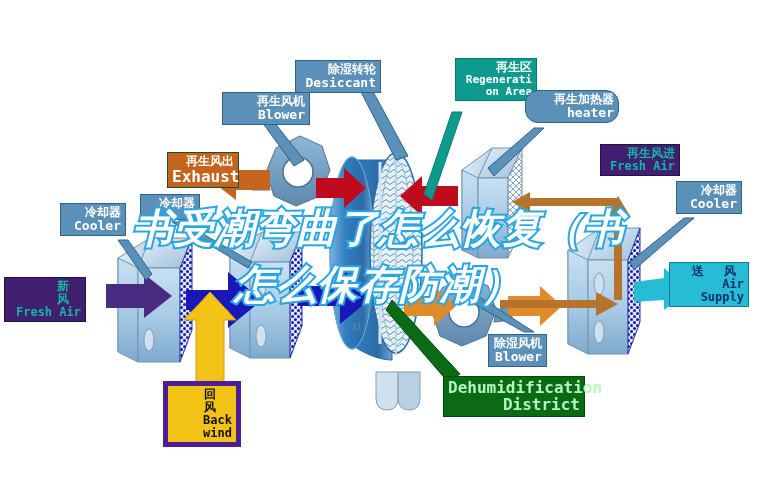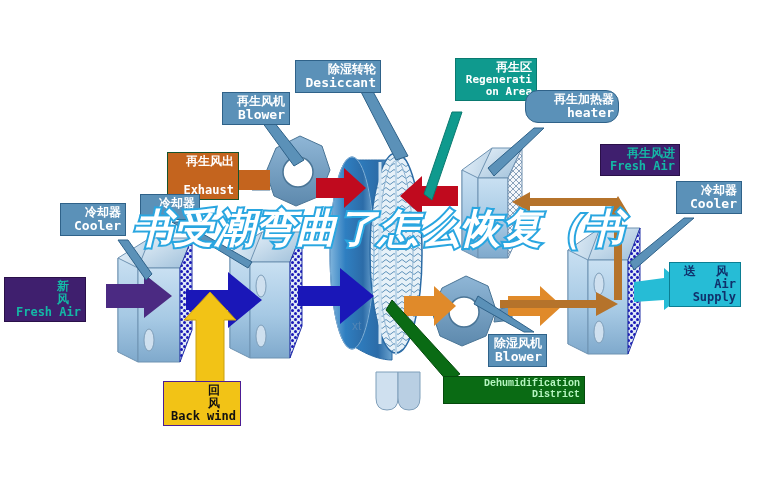--- a/index.html
+++ b/index.html
@@ -19,41 +19,41 @@
   .blue .en{font-size:13px;}
 
   
   .teal{background:#0f9a8e;border:1px solid #0a7a70;color:#ffffff;}
   .teal .cn{font-size:12px;}
   .teal .en{font-size:11px;}
 
   
   .orange{background:#c4641e;border:1px solid #14532d;color:#ffffff;}
   .orange .cn{font-size:12px;}
-  .orange .en{font-size:12px;margin-top:16px;}
+  .orange .en{font-size:16px;}
 
   
   .purple{background:#3f1f6e;border:1px solid #2a1049;color:#14b8a6;}
   .purple .cn{font-size:12px;letter-spacing:12px;text-indent:12px;}
   .purple .en{font-size:12px;}
 
   
-  .yellow{background:#f2c316;border:1px solid #4c1d95;color:#111111;}
+  .yellow{background:#f2c316;border:5px solid #4c1d95;color:#111111;}
   .yellow .cn{font-size:12px;letter-spacing:16px;text-indent:16px;}
   .yellow .en{font-size:12px;}
 
   
   .cyan{background:#26bcd6;border:1px solid #0b7e93;color:#10306b;}
   .cyan .cn{font-size:12px;letter-spacing:8px;text-indent:8px;}
   .cyan .en{font-size:12px;}
 
   
   .green{background:#0a6b14;border:1px solid #054a0d;color:#b6f5c0;}
   .green .cn{font-size:12px;letter-spacing:22px;text-indent:22px;}
-  .green .en{font-size:10px;font-family:Liberation Mono, monospace;}
+  .green .en{font-size:16px;}
 
   
   #overlay{position:absolute;left:0;top:196px;width:757px;text-align:center;
            pointer-events:none;}
   #overlay .line{font-family:"DejaVu Sans",sans-serif;font-weight:700;font-style:italic;
            font-size:40px;line-height:48px;color:#ffffff;letter-spacing:1px;
            -webkit-text-stroke:4px #2aa6e0;paint-order:stroke fill;
            text-shadow:0 0 1px #2aa6e0;margin-top:8px;}
 </style>
 </head>
@@ -219,21 +219,21 @@
     </g>
 
     <text x="352" y="330" font-family="Liberation Sans, sans-serif" font-size="12" fill="#6f93b8" opacity="0.55">xt</text>
   </svg>
 
   <div class="lbl blue" style="left:295px;top:60px;width:86px;">
     <span class="cn">除湿转轮</span>
     <span class="en">Desiccant</span>
   </div>
 
-  <div class="lbl blue" style="left:222px;top:92px;width:68px;">
+  <div class="lbl blue" style="left:222px;top:92px;width:88px;">
     <span class="cn">再生风机</span>
     <span class="en">Blower</span>
   </div>
 
   <div class="lbl teal" style="left:420px;top:58px;width:82px;margin-left:35px;">
     <span class="cn">再生区</span>
     <span class="en">Regenerati on Area</span>
   </div>
 
   <div class="lbl blue" style="left:525px;top:90px;width:94px;border-radius:13px;">
@@ -269,31 +269,32 @@
   <div class="lbl purple" style="left:4px;top:277px;width:82px;">
     <span class="cn">新 风</span>
     <span class="en">Fresh Air</span>
   </div>
 
   <div class="lbl yellow" style="left:163px;top:381px;width:78px;">
     <span class="cn">回 风</span>
     <span class="en">Back wind</span>
   </div>
 
-  <div class="lbl cyan" style="left:669px;top:262px;width:72px;">
+  <div class="lbl cyan" style="left:669px;top:262px;width:80px;">
     <span class="cn">送 风</span>
     <span class="en">Air Supply</span>
   </div>
 
   <div class="lbl blue" style="left:488px;top:334px;width:59px;">
     <span class="cn">除湿风机</span>
     <span class="en">Blower</span>
   </div>
 
   <div class="lbl green" style="left:443px;top:376px;width:142px;">
     <span class="en">Dehumidification District</span>
   </div>
 
   <div id="overlay">
     <div class="line">书受潮弯曲了怎么恢复（书</div>
+    <div class="line">怎么保存防潮）</div>
   </div>
 
 </div>
 
 </body></html>

